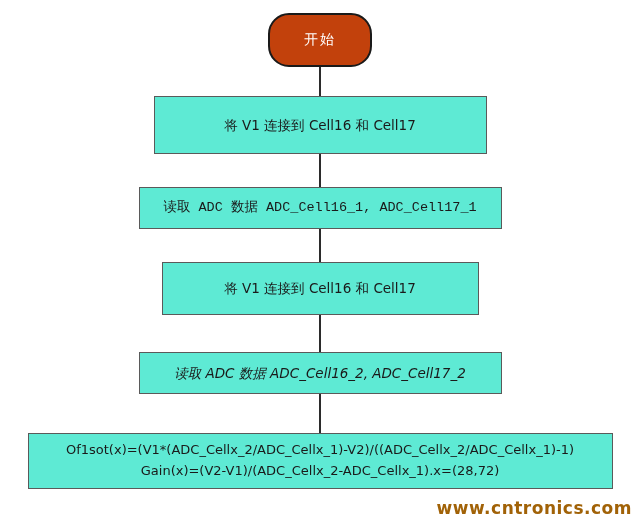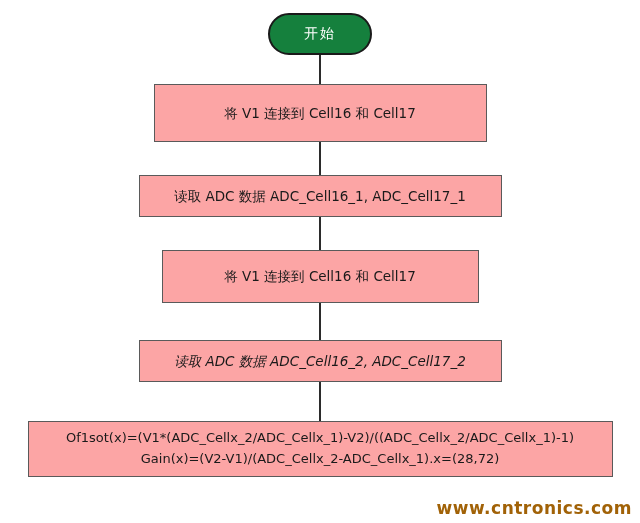--- a/index.html
+++ b/index.html
@@ -12,57 +12,57 @@
     position: relative;
     overflow: hidden;
   }
   .flow {
     display: flex;
     flex-direction: column;
     align-items: center;
     padding-top: 13px;
   }
   .start-node {
-    background: #15803d;
+    background: #c2410c;
     border: 2px solid #1a1a1a;
     border-radius: 21px;
     min-width: 104px;
-    height: 42px;
+    height: 54px;
     display: flex;
     align-items: center;
     justify-content: center;
     color: #ffffff;
     font-size: 14px;
     letter-spacing: 2px;
     padding: 0 22px;
   }
   .connector {
     width: 2px;
     background: #2b2b2b;
   }
   .c1 { height: 29px; }
   .c2 { height: 33px; }
   .c3 { height: 33px; }
   .c4 { height: 37px; }
   .c5 { height: 39px; }
   .box {
-    background: #fca5a5;
+    background: #5eead4;
     border: 1px solid #5a5a5a;
     display: flex;
     flex-direction: column;
     justify-content: center;
     align-items: center;
     text-align: center;
     font-size: 13.5px;
     color: #1a1a1a;
     line-height: 1.55;
     padding: 6px 10px;
   }
   .box-1 { width: 333px; min-height: 58px; }
-  .box-2 { width: 363px; min-height: 42px; }
+  .box-2 { width: 363px; min-height: 42px; font-family: Liberation Mono, monospace; }
   .box-3 { width: 317px; min-height: 53px; }
   .box-4 { width: 363px; min-height: 42px; font-style: italic; }
   .box-5 { width: 585px; min-height: 56px; font-size: 13px; line-height: 1.6; justify-content: center; }
   .sub-line:empty { display: none; }
   .watermark {
     position: absolute;
     right: 8px;
     bottom: 5px;
     color: #a16207;
     font-size: 17px;

